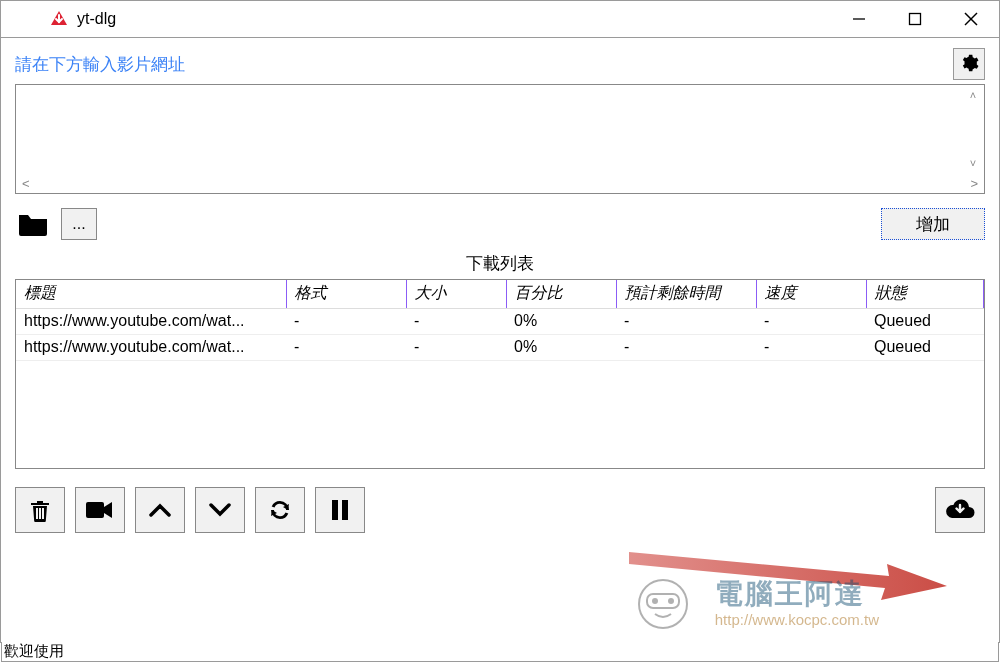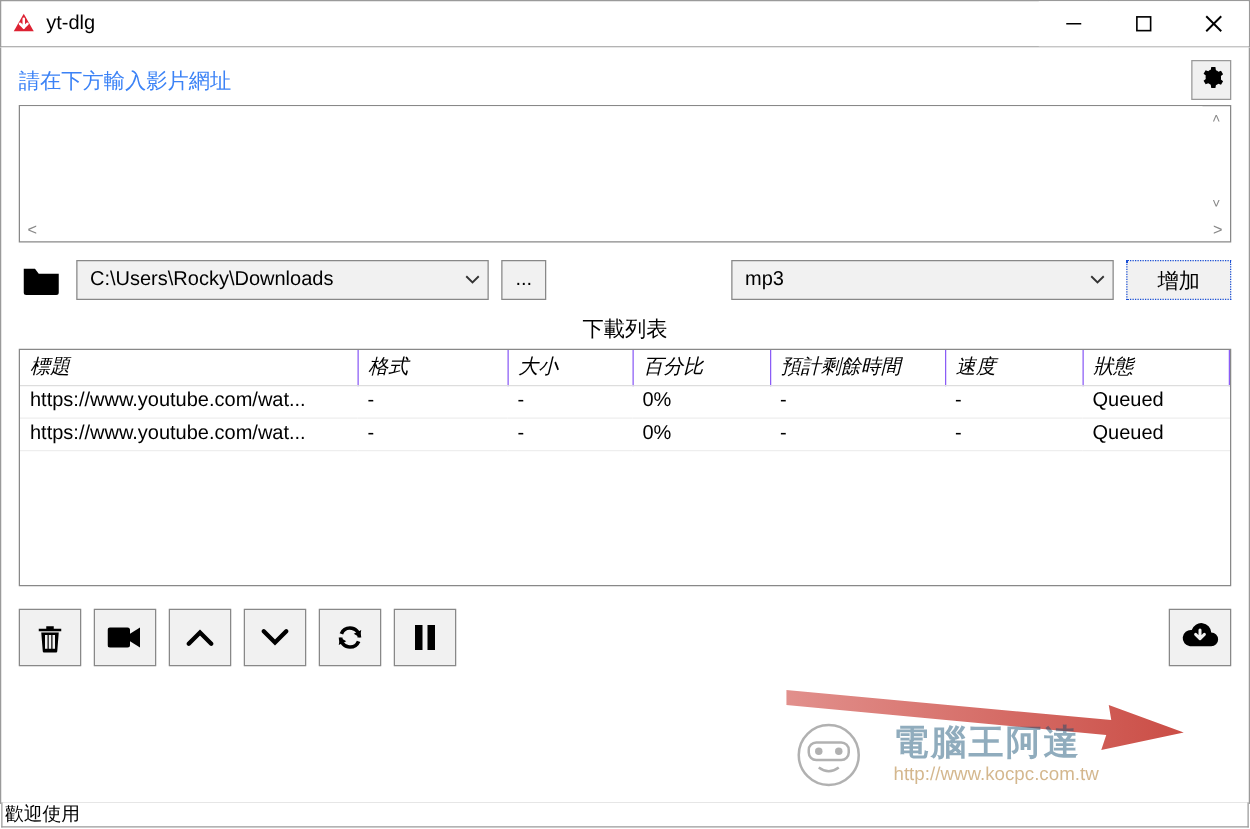--- a/index.html
+++ b/index.html
@@ -15,20 +15,21 @@
     overflow: hidden;
   }
 
   
   .titlebar {
     height: 38px;
     border: 1px solid #9a9a9a;
     display: flex;
     align-items: center;
     background: #fff;
+    padding-left: 40px;
   }
   .titlebar .app-icon {
     width: 20px; height: 20px;
     margin-left: 8px;
     display: inline-flex;
     align-items: center; justify-content: center;
   }
   .titlebar .title {
     margin-left: 8px;
     font-size: 16px;
@@ -144,21 +145,21 @@
   .browse-btn {
     width: 36px; height: 32px;
     border: 1px solid #888;
     background: #f1f1f1;
     display: flex; align-items: center; justify-content: center;
     font-size: 16px;
   }
   .row-gap { flex: 1; }
   .format-combo { width: 306px; }
   .add-btn {
-    width: 84px; height: 32px;
+    width: 104px; height: 32px;
     border: 1.5px dotted #1a4fd6;
     background: #f1f1f1;
     font-size: 17px;
     display: flex; align-items: center; justify-content: center;
   }
 
   .list-label {
     margin-top: 12px;
     font-size: 17px;
     text-align: center;
@@ -339,42 +340,26 @@
       <span>&gt;</span>
     </div>
   </div>
 
   <div class="path-row">
     <span class="folder-icon">
       <svg width="32" height="26" viewBox="0 0 32 26">
         <path d="M2 4h9l3 4h16v15a2 2 0 01-2 2H4a2 2 0 01-2-2V4z" fill="#000"></path>
       </svg>
     </span>
-    <div class="combo path-combo">
-      <span class="combo-text">C:\Users\Rocky\Downloads</span>
-      <span class="chevron">
-        <svg width="12" height="8" viewBox="0 0 12 8">
-            <path d="M1 1l5 5 5-5" stroke="#333" stroke-width="1.5" fill="none"></path>
-          </svg>
-      </span>
-    </div>
     <div class="browse-btn">
       <span>...</span>
     </div>
 
     <div class="row-gap"></div>
 
-    <div class="combo format-combo">
-      <span class="combo-text">mp3</span>
-      <span class="chevron">
-        <svg width="12" height="8" viewBox="0 0 12 8">
-            <path d="M1 1l5 5 5-5" stroke="#333" stroke-width="1.5" fill="none"></path>
-          </svg>
-      </span>
-    </div>
 
     <div class="add-btn">
       <span>增加</span>
     </div>
   </div>
 
   <div class="list-label">下載列表</div>
 
   <div class="table-wrap">
     <table class="dl">

